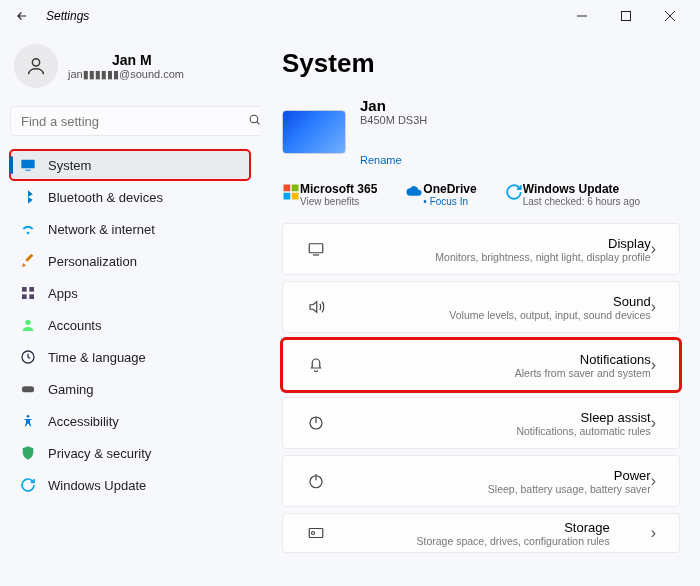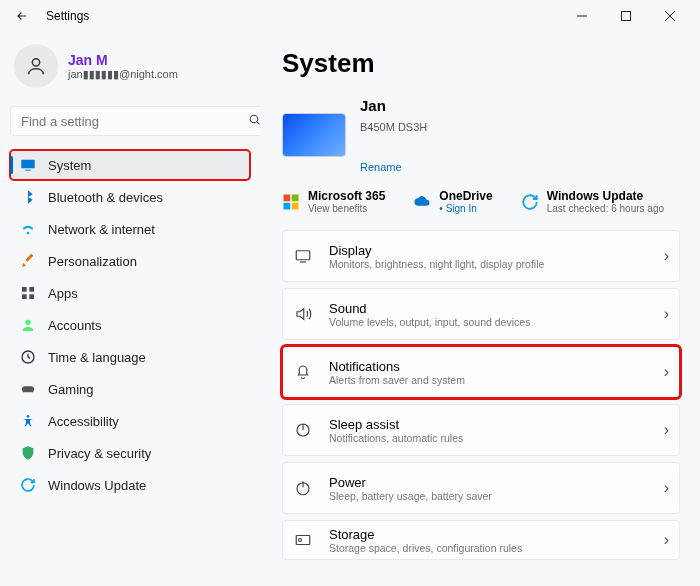--- a/index.html
+++ b/index.html
@@ -1,58 +1,58 @@
 <!DOCTYPE html>
 <html><head>
 <meta charset="utf-8">
 <style>
 * { box-sizing: border-box; margin: 0; padding: 0; font-family: "Segoe UI", -apple-system, sans-serif; }
 body { width: 700px; height: 586px; background: #f7f8fb; overflow: hidden; position: relative; }
-.titlebar { height: 32px; display: flex; align-items: center; padding: 0 8px; }
+.titlebar { height: 32px; display: flex; align-items: center; padding: 0 8px; font-style: italic; }
 .titlebar .back { width: 28px; height: 28px; display: flex; align-items: center; justify-content: center; cursor: pointer; }
 .titlebar .title { font-size: 12px; margin-left: 10px; color: #000; }
 .titlebar .spacer { flex: 1; }
 .winbtn { width: 44px; height: 28px; display: flex; align-items: center; justify-content: center; cursor: pointer; font-size: 10px; color: #222; }
 .layout { display: flex; height: calc(100% - 32px); }
 .sidebar { width: 260px; padding: 12px 10px 0 10px; overflow: hidden; }
 .profile { display: flex; align-items: center; margin-bottom: 18px; padding-left: 4px; }
 .avatar { width: 44px; height: 44px; border-radius: 50%; background: #e9e9eb; display: flex; align-items: center; justify-content: center; margin-right: 10px; }
 .avatar svg { width: 22px; height: 22px; }
-.profile .name { font-size: 14px; font-weight: 600; color: #6d28d9; }
+.profile .name { font-size: 14px; font-weight: 600; color: #000000; margin-left: 44px; }
 .profile .email { font-size: 11px; color: #555; }
 .search { width: 262px; height: 30px; background: #fcfcfe; border: 1px solid #e8e8ea; border-radius: 4px; display: flex; align-items: center; padding: 0 10px; margin-bottom: 14px; }
 .search input { border: none; background: transparent; outline: none; font-size: 13px; flex: 1; color: #555; }
 .search .sicon { color: #444; font-size: 13px; }
 .nav { list-style: none; }
 .nav li { height: 30px; display: flex; align-items: center; padding: 0 10px; border-radius: 4px; cursor: pointer; font-size: 13px; color: #222; margin-bottom: 2px; }
 .nav li .nicon { width: 16px; height: 16px; margin-right: 12px; display: flex; align-items: center; justify-content: center; }
 .nav li.active { background: #e9ecef; position: relative; }
 .nav li.active::before { content: ""; position: absolute; left: 0; top: 6px; bottom: 6px; width: 3px; background: #0067c0; border-radius: 2px; }
 .nav li.highlighted { outline: 2px solid #e41111; outline-offset: -1px; }
 .main { flex: 1; padding: 16px 20px 0 22px; overflow: hidden; }
 .main h1 { font-size: 26px; font-weight: 600; margin-bottom: 18px; }
 .devrow { display: flex; align-items: center; margin-bottom: 16px; }
 .devimg { width: 64px; height: 44px; border-radius: 4px; background: linear-gradient(135deg, #0a4de8 0%, #2a7cff 40%, #6fb0ff 100%); margin-right: 14px; border: 1px solid #ccd; }
 .devinfo .dvname { font-size: 15px; font-weight: 600; }
-.devinfo .dvmodel { font-size: 11px; color: #555; margin-top: 7px; }
+.devinfo .dvmodel { font-size: 11px; color: #555; }
 .devinfo .dvrename { font-size: 11px; color: #0067c0; cursor: pointer; margin-top: 28px; }
 .tiles { display: flex; gap: 28px; margin-bottom: 16px; }
-.tile { display: flex; align-items: center; gap: 8px; cursor: pointer; }
+.tile { display: flex; align-items: flex-start; cursor: pointer; }
 .tile .ticon { width: 18px; height: 18px; margin-top: 1px; }
 .tile .ttitle { font-size: 12px; font-weight: 600; }
 .tile .tsub { font-size: 10px; color: #666; }
 .cards { display: flex; flex-direction: column; gap: 6px; }
-.card { background: #fdfdfe; border: 1px solid #eaeaec; border-radius: 4px; height: 52px; display: flex; align-items: center; padding: 0 10px; cursor: pointer; }
+.card { background: #fdfdfe; border: 1px solid #eaeaec; border-radius: 4px; height: 52px; display: flex; align-items: center; padding: 0 23px; cursor: pointer; text-align: right; }
 .card .cicon { width: 20px; height: 20px; margin-right: 16px; color: #333; display:flex; align-items:center; justify-content:center; }
 .card .ctext { flex: 1; }
 .card .ctitle { font-size: 13px; }
 .card .csub { font-size: 10.5px; color: #777; }
 .card .chev { color: #555; }
 .card.highlighted { outline: 3px solid #e41111; outline-offset: -1px; }
-.card.cut { height: 40px; }
+.card.cut { height: 40px; gap: 41px; }
 </style>
 </head>
 <body>
 
 <div class="titlebar">
   <div class="back">
     <svg width="14" height="14" viewBox="0 0 24 24" fill="none" stroke="#222" stroke-width="2">
         <path d="M19 12H5M11 18l-6-6 6-6"></path>
       </svg>
   </div>
@@ -79,21 +79,21 @@
   <aside class="sidebar">
     <div class="profile">
       <div class="avatar">
         <svg viewBox="0 0 24 24" fill="none" stroke="#3a3a3c" stroke-width="1.6">
             <circle cx="12" cy="8" r="4"></circle>
             <path d="M4 21c0-4 4-6 8-6s8 2 8 6"></path>
           </svg>
       </div>
       <div>
         <div class="name">Jan M</div>
-        <div class="email">jan▮▮▮▮▮▮@night.com</div>
+        <div class="email">jan▮▮▮▮▮▮@sound.com</div>
       </div>
     </div>
 
     <div class="search">
       <input placeholder="Find a setting" style="">
       <span class="sicon">
         <svg width="13" height="13" viewBox="0 0 24 24" fill="none" stroke="#444" stroke-width="2">
             <circle cx="11" cy="11" r="7"></circle>
             <path d="M21 21l-5-5"></path>
           </svg>
@@ -223,21 +223,21 @@
             <div class="ttitle">Microsoft 365</div>
             <div class="tsub">View benefits</div>
           </div>
       </div>
       <div class="tile">
         <span class="ticon"><svg width="18" height="18" viewBox="0 0 24 24" fill="#0078d4">
               <path d="M7 17a5 5 0 010-10 6 6 0 0111 2 4 4 0 010 8H7z"></path>
             </svg></span>
         <div>
             <div class="ttitle">OneDrive</div>
-            <div class="tsub" style="color:#0067c0">• Sign In</div>
+            <div class="tsub" style="color:#0067c0">• Focus In</div>
           </div>
       </div>
       <div class="tile">
         <span class="ticon"><svg width="18" height="18" viewBox="0 0 24 24" fill="none" stroke="#0ea5e9" stroke-width="2.5">
               <path d="M21 12a9 9 0 11-3-6.7L21 8M21 3v5h-5"></path>
             </svg></span>
         <div>
             <div class="ttitle">Windows Update</div>
             <div class="tsub">Last checked: 6 hours ago</div>
           </div>

